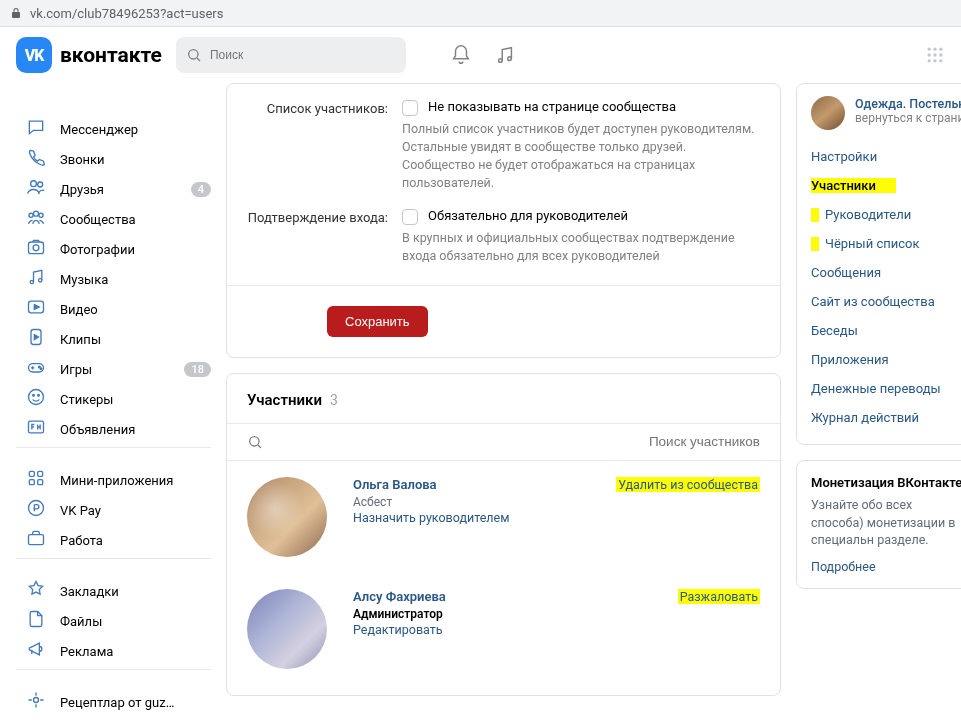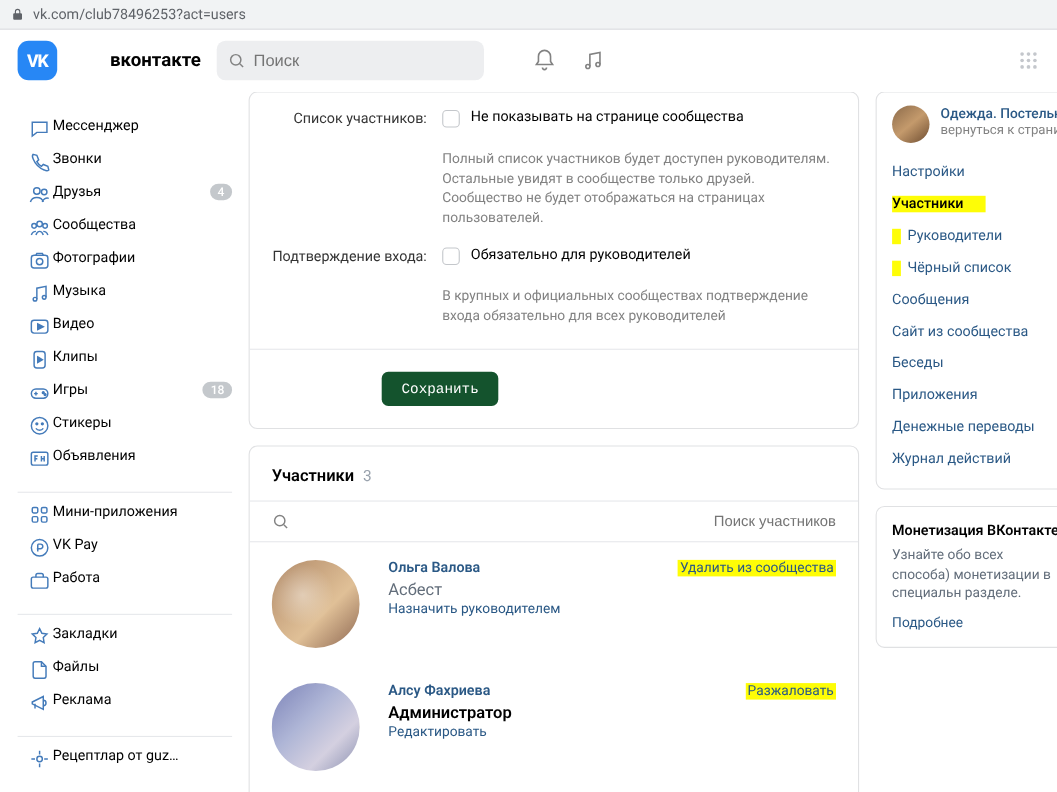--- a/index.html
+++ b/index.html
@@ -5,62 +5,62 @@
 * { margin: 0; padding: 0; box-sizing: border-box; }
 body { font-family: -apple-system, BlinkMacSystemFont, "Segoe UI", Roboto, Arial, sans-serif; font-size: 13px; color: #000; background: #fff; width: 961px; height: 720px; overflow: hidden; }
 
 .addr-bar { background: #f1f3f4; height: 27px; display: flex; align-items: center; padding: 0 10px; gap: 8px; border-bottom: 1px solid #dcdde0; }
 .addr-bar .lock { color: #5f6368; }
 .addr-bar .url { color: #5f6368; font-size: 13px; }
 
 .top-header { position: sticky; top: 0; background: #fff; height: 56px; display: flex; align-items: center; padding: 0 16px; gap: 14px; }
 .vk-logo-wrap { display: flex; align-items: center; gap: 8px; }
 .vk-logo { width: 36px; height: 36px; background: #2787f5; border-radius: 10px; display: flex; align-items: center; justify-content: center; color: #fff; font-weight: 800; font-size: 16px; letter-spacing: -1px; }
-.vk-brand { font-weight: 700; font-size: 17px; margin-left: 40px; }
+.vk-brand { font-weight: 700; font-size: 21px; }
 .search-wrap { flex: 0 0 230px; background: #edeef0; border-radius: 8px; height: 36px; display: flex; align-items: center; padding: 0 10px; gap: 8px; color: #828282; }
-.search-wrap input { border: none; background: transparent; outline: none; font-size: 15px; flex: 1; }
+.search-wrap input { border: none; background: transparent; outline: none; font-size: 12px; flex: 1; }
 .hdr-icons { display: flex; align-items: center; gap: 22px; margin-left: 30px; color: #828282; }
 .hdr-spacer { flex: 1; }
 .grid-icon { color: #c4c7cc; }
 
 .page { display: flex; gap: 15px; padding: 0 5px 0 16px; }
 
 .left-nav { width: 195px; flex-shrink: 0; padding-top: 24px; }
-.left-nav .row { display: flex; align-items: flex-start; gap: 2px; height: 30px; color: #000; font-size: 13px; cursor: pointer; padding-left: 10px; border-radius: 6px; }
+.left-nav .row { display: flex; align-items: flex-end; gap: 14px; height: 30px; color: #000; font-size: 13px; cursor: pointer; padding-left: 10px; border-radius: 6px; }
 .left-nav .row .ic { width: 20px; display: flex; justify-content: center; color: #447bba; }
 .left-nav .row .lbl { flex: 1; }
 .left-nav .badge { background: #c4c8cc; color: #fff; border-radius: 10px; font-size: 11px; padding: 1px 7px; font-weight: 500; }
 .left-nav .sep { height: 1px; background: #e6e8eb; margin: 10px 0; }
 
 .center { width: 555px; flex-shrink: 0; }
 .card { background: #fff; border: 1px solid #e0e1e3; border-radius: 8px; margin-bottom: 15px; }
 
 .form-card { padding: 0 20px 20px 20px; }
 .setting-row { display: flex; padding: 15px 0 0 0; }
 .setting-row .lab { width: 155px; text-align: right; padding-right: 14px; color: #333; padding-top: 2px; }
 .setting-row .ctl { flex: 1; }
 .chk-line { display: flex; align-items: flex-start; gap: 10px; }
 .chk { width: 16px; height: 16px; border: 1px solid #c4c7cb; border-radius: 4px; background: #fff; margin-top: 1px; flex-shrink: 0; }
 .chk-label { font-size: 13px; }
-.hint { font-size: 12.5px; color: #828282; margin-top: 20px; line-height: 1.45; }
+.hint { font-size: 12.5px; color: #828282; margin-top: 4px; line-height: 1.45; }
 .divider { height: 1px; background: #e6e8eb; margin: 20px -20px; }
-.save-btn { background: #14532d; color: #fff; border: none; border-radius: 6px; padding: 8px 18px; font-size: 13px; cursor: pointer; margin-left: 100px; font-family: Liberation Mono, monospace; }
+.save-btn { background: #b91c1c; color: #fff; border: none; border-radius: 6px; padding: 8px 18px; font-size: 13px; cursor: pointer; margin-left: 80px; }
 
 .members-card { padding-bottom: 10px; }
 .card-hdr { padding: 17px 20px 0 20px; display: flex; align-items: baseline; gap: 8px; }
 .card-hdr .ttl { font-size: 15px; font-weight: 600; }
 .card-hdr .cnt { color: #99a2ad; font-size: 14px; }
 .mem-search-row { border-top: 1px solid #e6e8eb; border-bottom: 1px solid #e6e8eb; margin-top: 14px; padding: 10px 20px; display: flex; align-items: center; gap: 10px; color: #828282; }
 .mem-search-row input { border: none; outline: none; font-size: 13.5px; flex: 1; text-align: right; }
 .member-item { display: flex; padding: 16px 20px; gap: 26px; }
 .avatar-ph { width: 80px; height: 80px; border-radius: 50%; flex-shrink: 0; background: #d7c3a8; background-image: radial-gradient(circle at 35% 40%, rgba(255,255,255,.4), transparent 40%), linear-gradient(135deg, #b08968 0%, #e0c097 60%, #8c6651 100%); }
 .avatar-ph.two { background-image: linear-gradient(135deg, #7c83b8 0%, #aeb5d6 40%, #d4d0e0 70%, #8a8fb0 100%); }
 .mem-body { flex: 1; }
 .mem-name { color: #2a5885; font-weight: 600; font-size: 13px; margin-bottom: 3px; }
-.mem-sub { color: #626d7a; font-size: 15px; margin-bottom: 1px; }
+.mem-sub { color: #626d7a; font-size: 12px; margin-bottom: 1px; }
 .mem-link { color: #2a5885; font-size: 12.5px; margin-top: 1px; cursor: pointer; }
 .mem-action { color: #2a5885; font-size: 12.5px; cursor: pointer; }
 .highlight { background: #fefd06; padding: 0 2px; }
 
 .right { width: 185px; flex-shrink: 0; }
 .r-card { background: #fff; border: 1px solid #e0e1e3; border-radius: 8px; padding: 12px 0; margin-bottom: 15px; }
 .community-head { display: flex; gap: 10px; padding: 0 14px 12px 14px; }
 .comm-ava { width: 34px; height: 34px; border-radius: 50%; background: linear-gradient(140deg, #8b6a4a, #c49a6c, #6d4c30); flex-shrink: 0; }
 .comm-title { color: #2a5885; font-size: 12.5px; font-weight: 500; white-space: nowrap; overflow: hidden; }
 .comm-sub { color: #828282; font-size: 12px; white-space: nowrap; overflow: hidden; }

